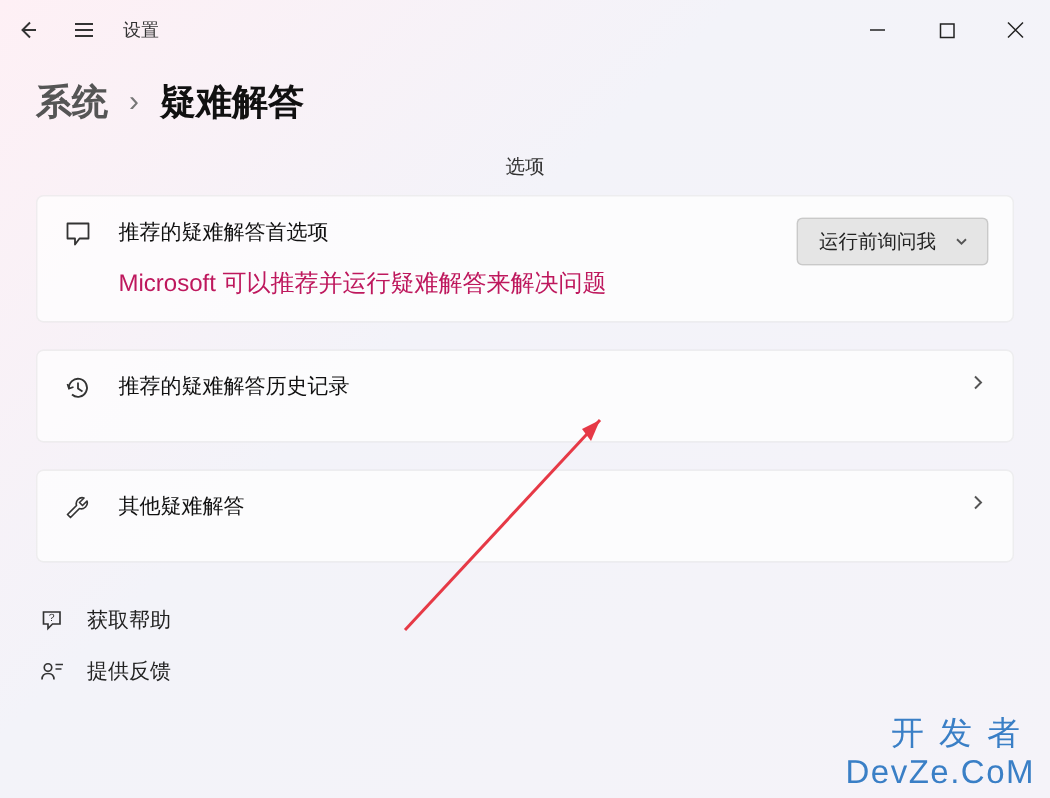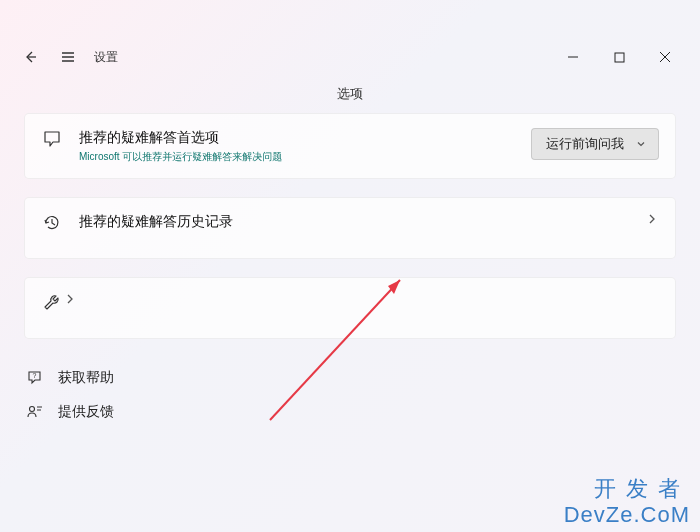--- a/index.html
+++ b/index.html
@@ -12,22 +12,21 @@
       width: 700px;
       height: 532px;
       background: linear-gradient(135deg, #fef0f5 0%, #f3f3f9 40%, #f5f3f9 100%);
       overflow: hidden;
       position: relative;
     }
     .titlebar {
       display: flex;
       align-items: center;
       height: 40px;
-      padding: 0 12px;
-      margin-top: 37px;
+      padding: 0 0;
     }
     .titlebar-left {
       display: flex;
       align-items: center;
       gap: 2px;
     }
     .tb-btn {
       width: 36px;
       height: 36px;
       display: flex;
@@ -107,23 +106,23 @@
     .card-text {
       margin-left: 16px;
       flex: 1;
     }
     .card-title {
       font-size: 14px;
       color: #111;
       line-height: 1.4;
     }
     .card-sub {
-      font-size: 10px;
-      color: #0f766e;
-      margin-top: 2px;
+      font-size: 16px;
+      color: #be185d;
+      margin-top: 14px;
     }
     .dropdown {
       background: #e5e5e5;
       border: 1px solid rgba(0,0,0,0.12);
       border-radius: 4px;
       padding: 6px 10px 6px 14px;
       display: flex;
       align-items: center;
       gap: 10px;
       font-size: 13px;
@@ -220,20 +219,25 @@
     </div>
     <div class="win-btn">
       <svg width="12" height="12" viewBox="0 0 12 12">
           <path d="M1 1 L11 11 M11 1 L1 11" stroke="#222" stroke-width="1"></path>
         </svg>
     </div>
   </div>
 </div>
 
 <div class="content">
+  <div class="breadcrumb">
+    <span class="bc-parent">系统</span>
+    <span class="bc-sep">›</span>
+    <span class="bc-current">疑难解答</span>
+  </div>
 
   <div class="section-label">选项</div>
 
   <div class="card">
     <div class="card-icon">
       <svg width="20" height="20" viewBox="0 0 20 20">
           <path d="M3 3 H17 V13 H11 L8 17 V13 H3 Z" stroke="#333" stroke-width="1.2" fill="none" stroke-linejoin="round"></path>
         </svg>
     </div>
     <div class="card-text">
@@ -266,20 +270,23 @@
           <path d="M4 2 L8 6 L4 10" stroke="#555" stroke-width="1.3" fill="none"></path>
         </svg>
     </span>
   </div>
 
   <div class="card row-gap">
     <div class="card-icon">
       <svg width="20" height="20" viewBox="0 0 20 20">
           <path d="M14 3 A4 4 0 0 0 9 8 L3 14 L5 16 L11 10 A4 4 0 0 0 16 5 L13 8 L11 6 Z" stroke="#333" stroke-width="1.1" fill="none" stroke-linejoin="round"></path>
         </svg>
+    </div>
+    <div class="card-text">
+      <div class="card-title">其他疑难解答</div>
     </div>
     <span class="chevron">
       <svg width="12" height="12" viewBox="0 0 12 12">
           <path d="M4 2 L8 6 L4 10" stroke="#555" stroke-width="1.3" fill="none"></path>
         </svg>
     </span>
   </div>
 
   <div class="links">
     <div class="link-row">

